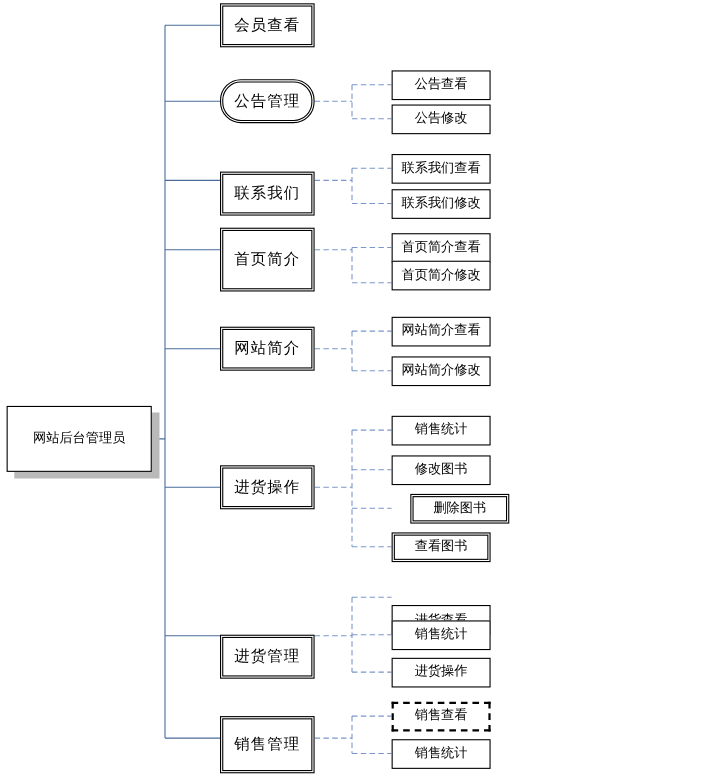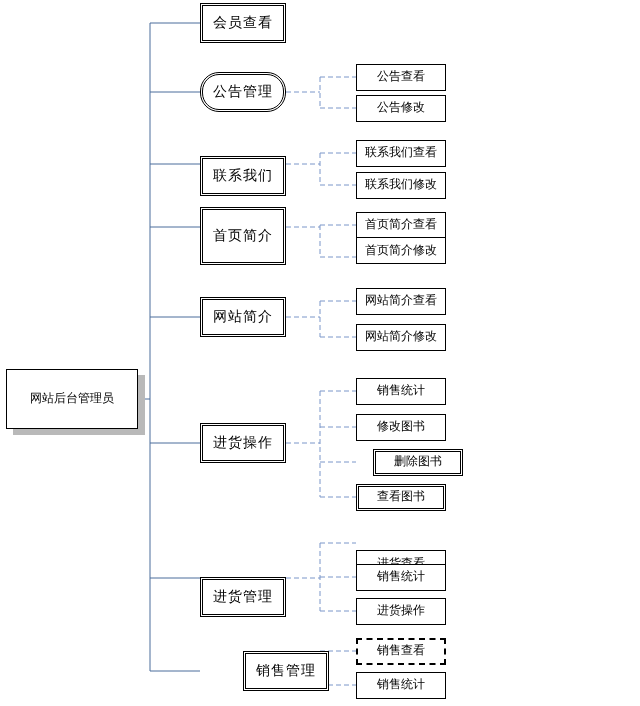--- a/index.html
+++ b/index.html
@@ -46,16 +46,16 @@
     <div class="node child" style="left: 356px; top: 323.5px; width: 90px; height: 27px;">网站简介修改</div>
     <div class="node mid" style="left: 200px; top: 423px; width: 86px; height: 40px;">进货操作</div>
     <div class="node child" style="left: 356px; top: 377.5px; width: 90px; height: 27px;">销售统计</div>
     <div class="node child" style="left: 356px; top: 413.5px; width: 90px; height: 27px;">修改图书</div>
     <div class="node child bold" style="left: 373px; top: 448.5px; width: 90px; height: 27px;">删除图书</div>
     <div class="node child bold" style="left: 356px; top: 483.5px; width: 90px; height: 27px;">查看图书</div>
     <div class="node mid" style="left: 200px; top: 558px; width: 86px; height: 40px; margin-top: 19px;">进货管理</div>
     <div class="node child" style="left: 356px; top: 550px; width: 90px; height: 27px;">进货查看</div>
     <div class="node child" style="left: 356px; top: 563.5px; width: 90px; height: 27px;">销售统计</div>
     <div class="node child" style="left: 356px; top: 597.5px; width: 90px; height: 27px;">进货操作</div>
-    <div class="node mid" style="left: 200px; top: 651px; width: 86px; height: 40px; margin-left: 43px;">销售管理</div>
+    <div class="node mid" style="left: 200px; top: 651px; width: 86px; height: 52px;">销售管理</div>
     <div class="node child dashed" style="left: 356px; top: 637.5px; width: 90px; height: 27px;">销售查看</div>
     <div class="node child" style="left: 356px; top: 671.5px; width: 90px; height: 27px;">销售统计</div>
   </div>
 
 </body></html>

